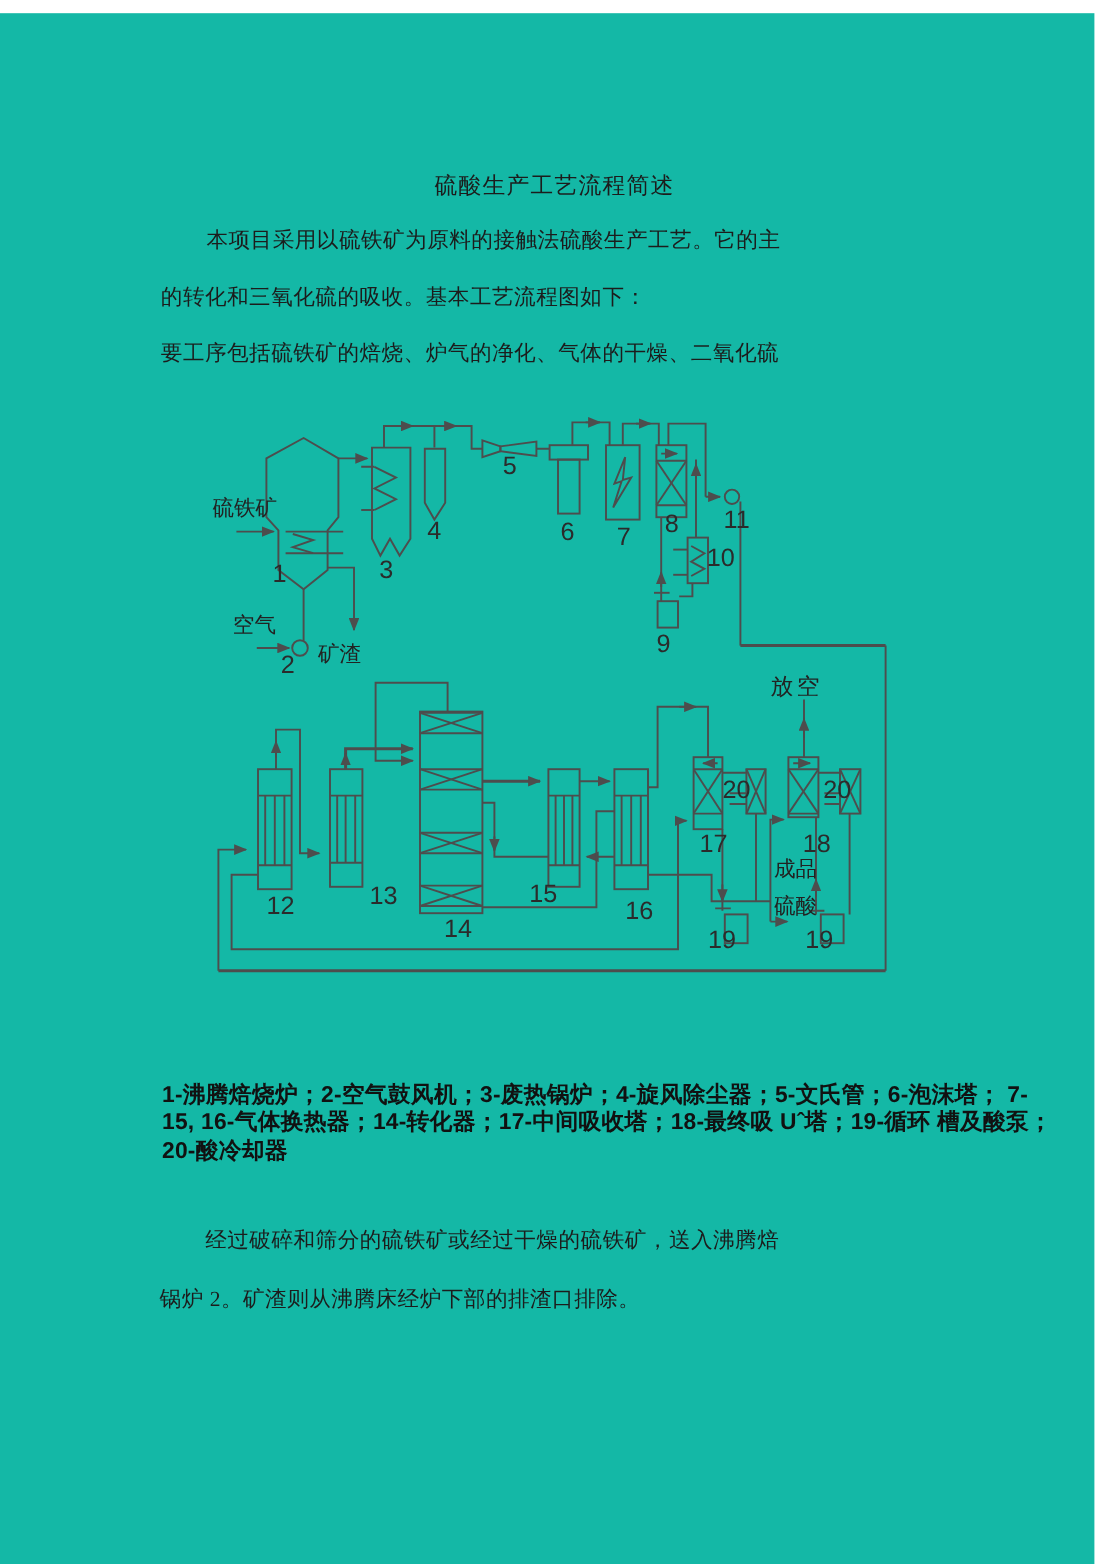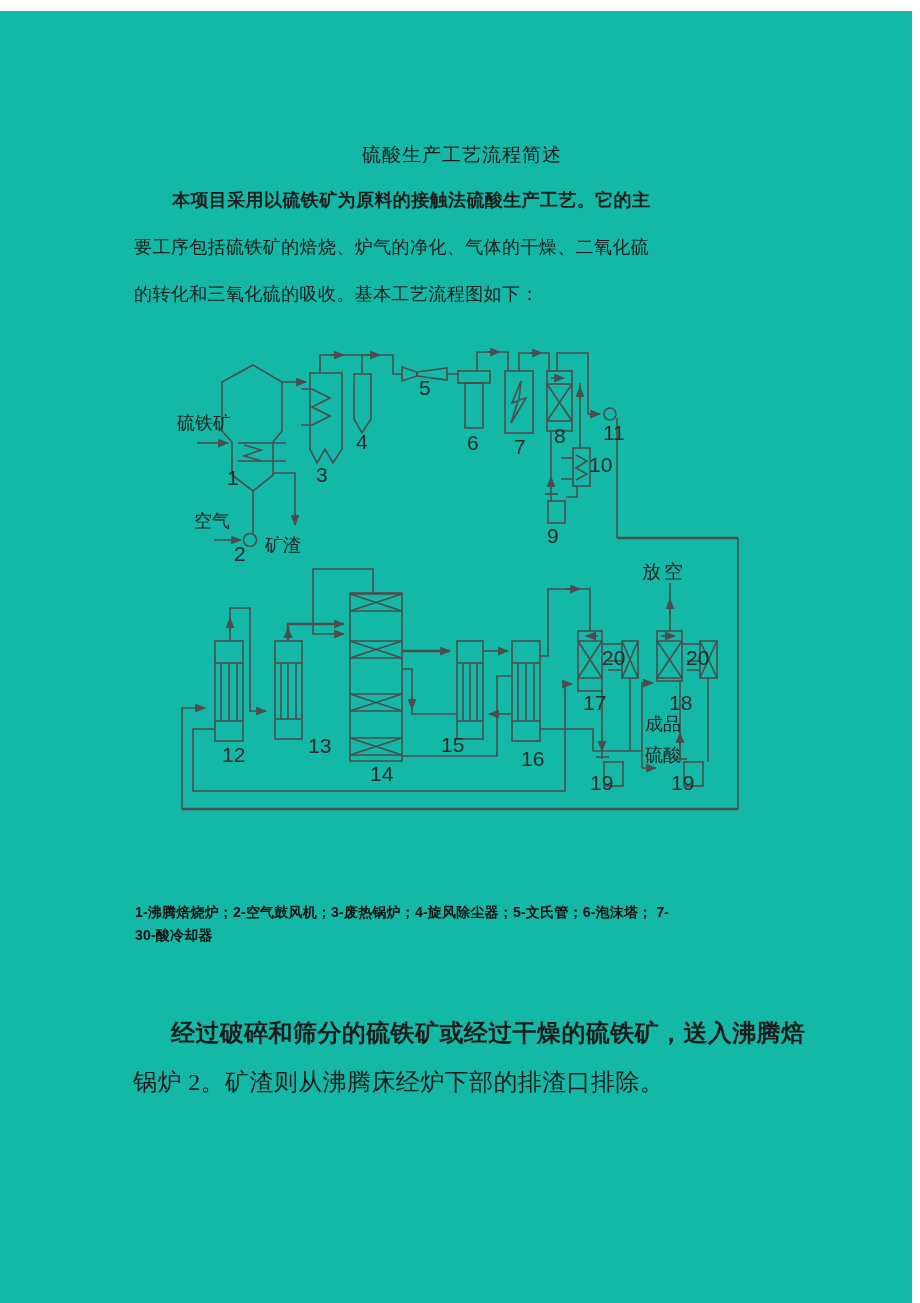--- a/index.html
+++ b/index.html
@@ -1,43 +1,43 @@
 <!DOCTYPE html>
 <html><head>
 <meta charset="utf-8">
 <style>
   html,body{margin:0;padding:0;background:#fff;}
   .page{position:relative;width:912px;height:1303px;background:#14b8a6;overflow:hidden;
         font-family:"Liberation Serif","DejaVu Serif",serif;color:#1c1c1c;margin-top:11px;}
   .doc-title{position:absolute;left:362px;top:131px;font-size:19px;letter-spacing:1px;white-space:nowrap;}
   .para{position:absolute;white-space:nowrap;}
   .p1{left:134px;top:166px;font-size:18px;letter-spacing:0.4px;line-height:47px;}
-  .p2{left:133px;top:998px;font-size:24px;letter-spacing:0.4px;line-height:49px;}
-  .indent{padding-left:38px;font-weight:bold;}
-  .caption{position:absolute;left:135px;top:890px;font-size:14px;line-height:23.4px;
+  .p2{left:133px;top:998px;font-size:18px;letter-spacing:0.4px;line-height:49px;}
+  .indent{padding-left:38px;}
+  .caption{position:absolute;left:135px;top:890px;font-size:19px;line-height:23.4px;
            font-weight:bold;font-family:"Liberation Sans","DejaVu Sans",sans-serif;
            letter-spacing:0.2px;color:#111;white-space:nowrap;}
   svg{position:absolute;left:0;top:0;}
   .p{fill:none;stroke:#4d4d4d;stroke-width:1.6;}
   .pt{fill:none;stroke:#4d4d4d;stroke-width:2.5;}
   .num{font:21px "Liberation Sans","DejaVu Sans",sans-serif;fill:#2b2b2b;}
   .cjk{font:18px "Liberation Serif","DejaVu Serif",serif;fill:#222;}
   .cjkv{font:19px "Liberation Serif","DejaVu Serif",serif;fill:#222;letter-spacing:3px;}
 </style>
 </head>
 <body>
 
 <div class="page">
 
   <div class="doc-title">硫酸生产工艺流程简述</div>
 
   <div class="para p1">
     <div class="indent">本项目采用以硫铁矿为原料的接触法硫酸生产工艺。它的主</div>
+    <div>的转化和三氧化硫的吸收。基本工艺流程图如下：</div>
     <div>要工序包括硫铁矿的焙烧、炉气的净化、气体的干燥、二氧化硫</div>
-    <div>的转化和三氧化硫的吸收。基本工艺流程图如下：</div>
   </div>
 
   <svg width="920" height="490" viewBox="0 330 920 490" style="top:330px">
     <defs>
       <marker id="ah" viewBox="0 0 10 8" refX="9" refY="4" markerWidth="11" markerHeight="9" orient="auto" markerUnits="userSpaceOnUse">
         <path d="M0,0 L10,4 L0,8 z" fill="#4d4d4d"></path>
       </marker>
     </defs>
 
     <g>
@@ -304,21 +304,22 @@
     <text class="num" x="583" y="699">17</text>
     <text class="num" x="669" y="699">18</text>
     <text class="num" x="590" y="779">19</text>
     <text class="num" x="671" y="779">19</text>
     <text class="num" x="602" y="654">20</text>
     <text class="num" x="686" y="654">20</text>
   </svg>
 
   <div class="caption">
     <div>1-沸腾焙烧炉；2-空气鼓风机；3-废热锅炉；4-旋风除尘器；5-文氏管；6-泡沫塔； 7-</div>
-    <div>30-酸冷却器</div>
+    <div>15, 16-气体换热器；14-转化器；17-中间吸收塔；18-最终吸 Uˆ塔；19-循环 槽及酸泵；</div>
+    <div>20-酸冷却器</div>
   </div>
 
   <div class="para p2">
     <div class="indent">经过破碎和筛分的硫铁矿或经过干燥的硫铁矿，送入沸腾焙</div>
     <div>锅炉 2。矿渣则从沸腾床经炉下部的排渣口排除。</div>
   </div>
 
 </div>
 
 </body></html>

